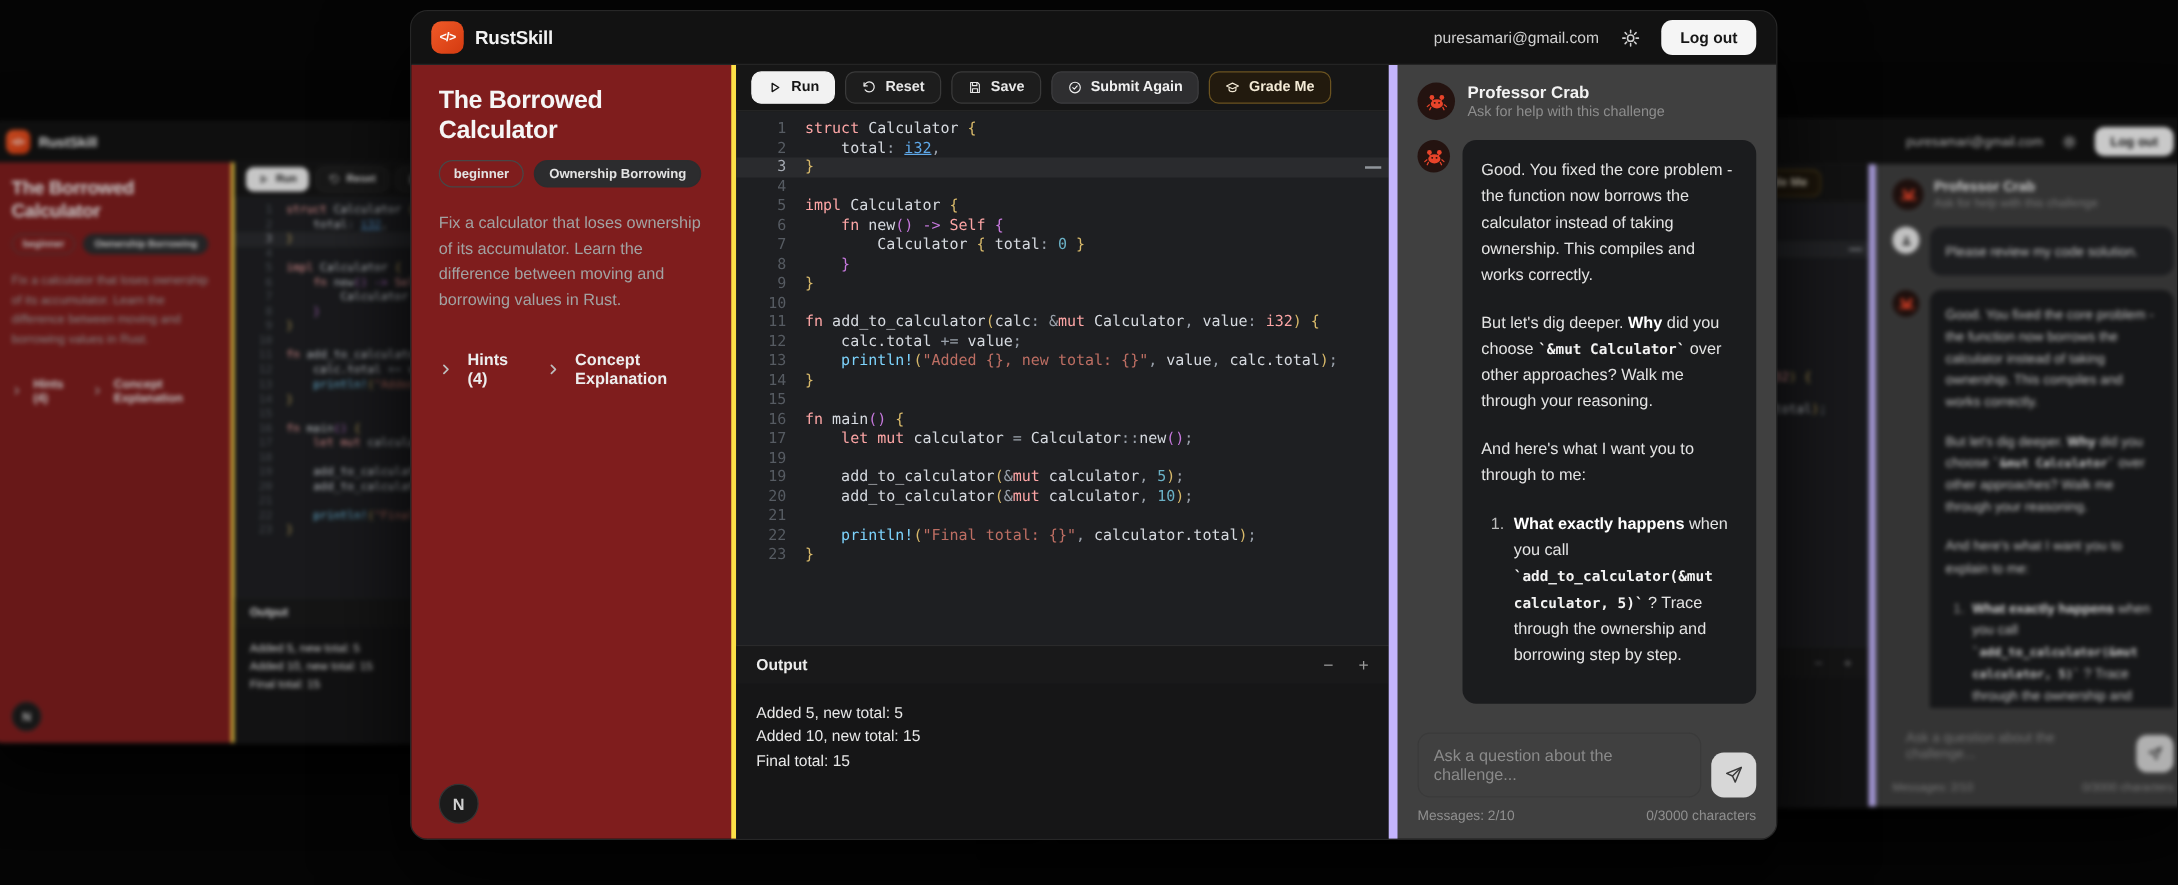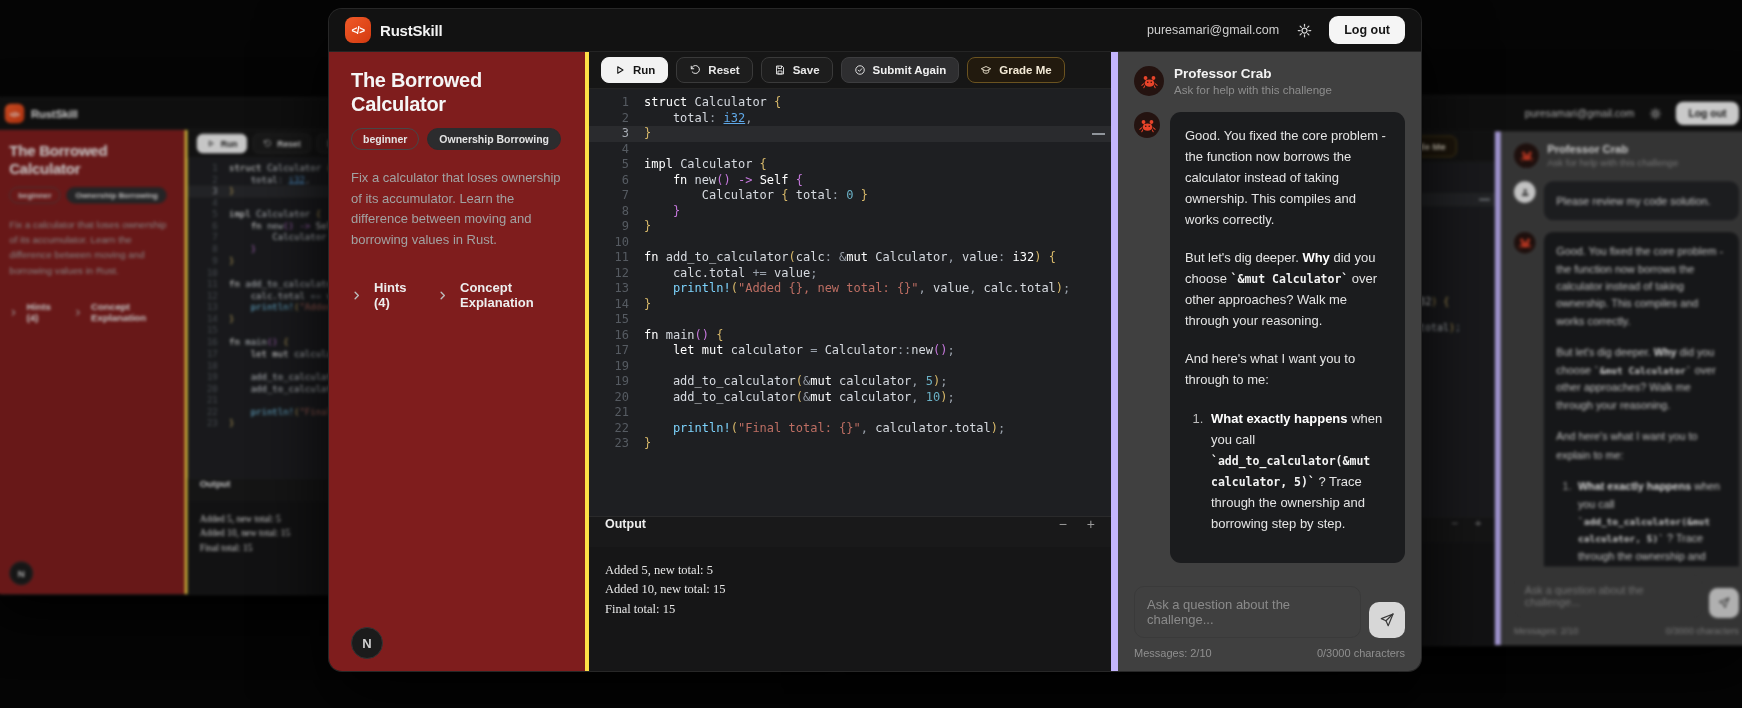--- a/index.html
+++ b/index.html
@@ -55,33 +55,33 @@
   .tbtn.accent{background:#221a0e;color:#f3ead6;border:1px solid #6b5320;}
 
   .code-area{flex:1;min-height:0;overflow:hidden;padding-top:6px;font-family:"DejaVu Sans Mono",monospace;
              font-size:12px;line-height:15.5px;}
   .code-line{display:flex;position:relative;}
   .code-line.active{background:rgba(255,255,255,.055);}
   .code-line.active::after{content:"";position:absolute;right:6px;top:50%;margin-top:-1px;width:13px;height:2px;background:#90959b;}
   .gutter-num{flex:0 0 40px;text-align:right;padding-right:15px;color:#565b62;user-select:none;}
   .code-line.active .gutter-num{color:#a6abb3;}
   .code-text{white-space:pre;}
-  .tok-kw{color:#ffffff}.tok-kwu{color:#5fa8e8;text-decoration:underline}
+  .tok-kw{color:#fca5a5}.tok-kwu{color:#5fa8e8;text-decoration:underline}
   .tok-t{color:#d6dae0}.tok-y{color:#d8b96a}.tok-pu{color:#c678dd}.tok-re{color:#7dd3fc}
   .tok-str{color:#bd6e63}.tok-num{color:#6ab0c5}.tok-p{color:#9aa1ab}
 
   .output{flex:0 0 auto;border-top:1px solid #2a2a2b;}
-  .output-header{height:30px;display:flex;align-items:flex-start;justify-content:space-between;
+  .output-header{height:30px;display:flex;align-items:center;justify-content:space-between;
                  padding:0 16px;background:#19191a;}
   .output-title{color:#ededed;font-size:12.5px;font-weight:700;}
   .output-controls{display:flex;gap:20px;}
   .output-controls button{background:none;border:none;color:#9a9a9a;font-size:14px;line-height:1;
                           padding:0;cursor:pointer;font-family:inherit;}
   .output-body{height:124px;box-sizing:border-box;background:#161617;padding:14px 16px;
-               font-family:Liberation Serif, serif;font-size:12.5px;line-height:1.55;color:#e8e8e8;}
+               font-family:Liberation Sans, sans-serif;font-size:12.5px;line-height:1.55;color:#e8e8e8;}
 
   
   .chat-panel{width:310px;flex:0 0 310px;box-sizing:border-box;background:#404040;border-left:7px solid #c4b5fd;
               display:flex;flex-direction:column;min-height:0;}
   .chat-header{display:flex;align-items:flex-start;gap:10px;padding:14px 16px 10px;}
   .avatar{border-radius:50%;display:flex;align-items:center;justify-content:center;flex:0 0 auto;}
   .avatar.crab{width:30px;height:30px;background:#241310;}
   .avatar.crab svg{width:19px;height:19px;}
   .avatar.user-av{width:26px;height:26px;background:#ececec;}
   .avatar.user-av svg{width:13px;height:13px;}

